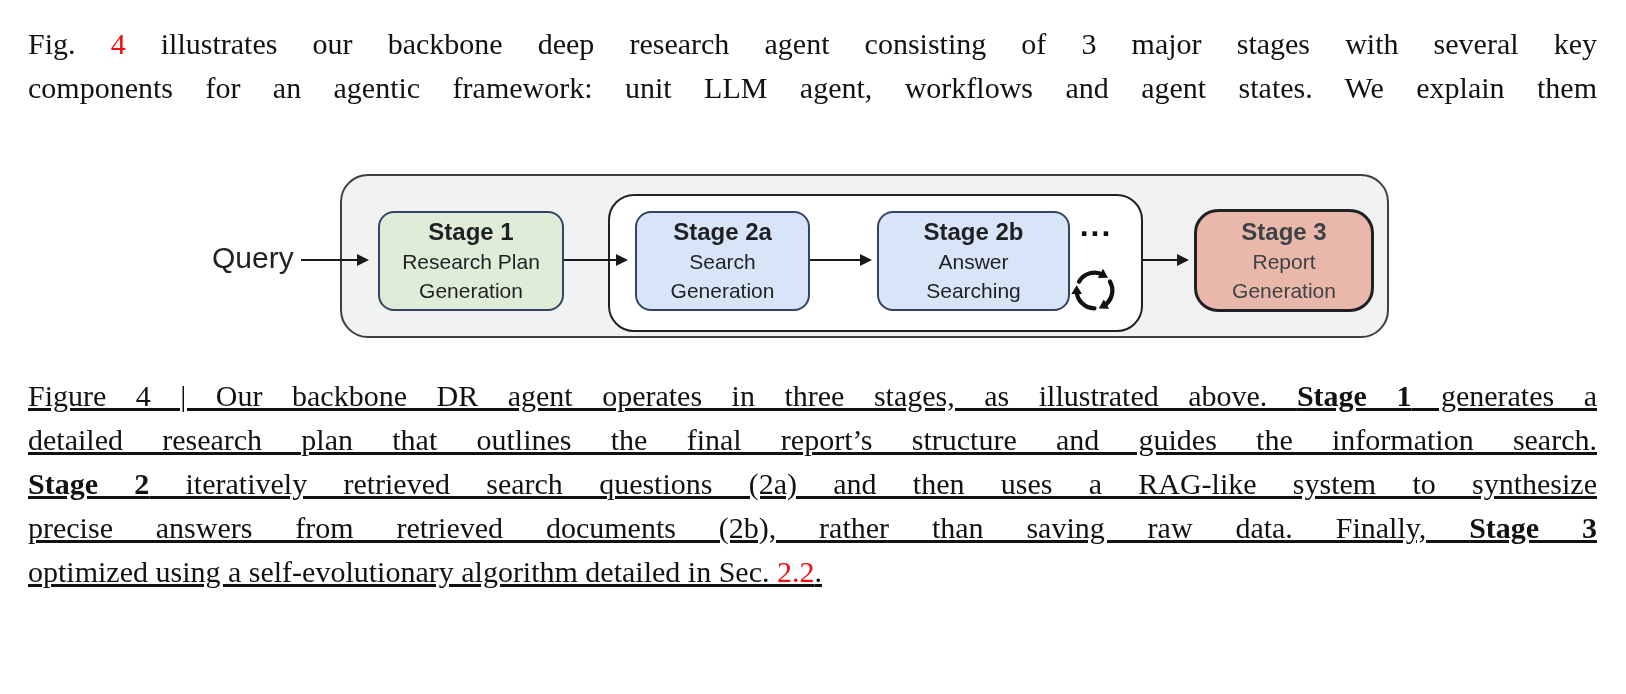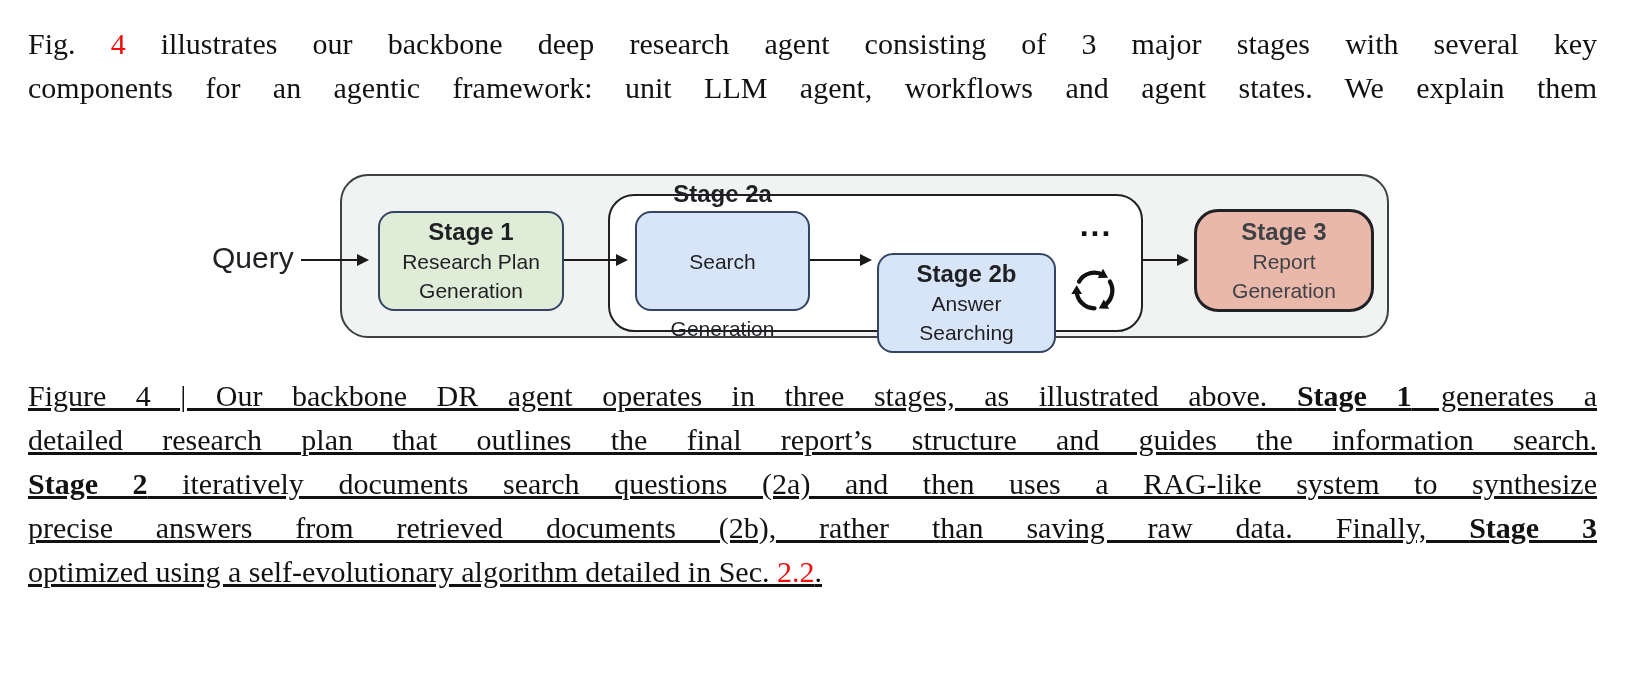--- a/index.html
+++ b/index.html
@@ -63,21 +63,21 @@
     background:#ffffff;border:2px solid #202124;border-radius:26px;
   }
   .stage-box{
     position:absolute;border:2px solid;border-radius:16px;
     display:flex;flex-direction:column;justify-content:center;align-items:center;
   }
   .stage-title{font-weight:700;font-size:24px;line-height:30px;}
   .stage-line{font-size:21px;line-height:29px;}
   .stage1 {left:378px;top:60px;width:186px;height:100px;}
   .stage2a{left:635px;top:60px;width:175px;height:100px;}
-  .stage2b{left:877px;top:60px;width:179px;height:100px;margin-top:42px;}
+  .stage2b{left:877px;top:60px;width:193px;height:100px;}
   .stage3 {left:1194px;top:58px;width:180px;height:103px;border-width:3px;border-radius:24px;}
   .ellipsis{
     position:absolute;left:1068px;top:56px;width:56px;
     text-align:center;font-size:32px;font-weight:800;letter-spacing:2px;
     line-height:36px;color:#111111;
   }
   .loop-icon{
     position:absolute;left:1066px;top:111px;width:57px;height:57px;
   }
   .loop-icon .arc{fill:none;stroke-width:3.6;stroke-linecap:round;}
@@ -107,21 +107,21 @@
     <div class="flow-arrow arrow-s1-s2a"></div>
     <div class="flow-arrow arrow-2a-2b"></div>
     <div class="flow-arrow arrow-inner-s3"></div>
 
     <div class="stage-box stage1" style="background-color: rgb(222, 236, 216); border-color: rgb(52, 69, 99); color: rgb(31, 32, 35);">
       <div class="stage-title">Stage 1</div>
       <div class="stage-line">Research Plan</div>
       <div class="stage-line">Generation</div>
     </div>
 
-    <div class="stage-box stage2a" style="background-color: rgb(216, 228, 247); border-color: rgb(52, 69, 99); color: rgb(31, 32, 35); gap: 38px;">
+    <div class="stage-box stage2a" style="background-color: rgb(216, 228, 247); border-color: rgb(52, 69, 99); color: rgb(31, 32, 35);">
       <div class="stage-title">Stage 2a</div>
       <div class="stage-line">Search</div>
       <div class="stage-line">Generation</div>
     </div>
 
     <div class="stage-box stage2b" style="background-color: rgb(216, 228, 247); border-color: rgb(52, 69, 99); color: rgb(31, 32, 35);">
       <div class="stage-title">Stage 2b</div>
       <div class="stage-line">Answer</div>
       <div class="stage-line">Searching</div>
     </div>
@@ -147,18 +147,18 @@
       <div class="stage-title">Stage 3</div>
       <div class="stage-line">Report</div>
       <div class="stage-line">Generation</div>
     </div>
 
   </figure>
 
   <div class="text-block caption-block">
       <div class="text-line"><span class="seg-normal">Figure 4 | Our backbone DR agent operates in three stages, as illustrated above. </span><span class="seg-bold">Stage 1</span><span class="seg-normal"> generates a</span></div>
       <div class="text-line"><span class="seg-normal">detailed research plan that outlines the final report’s structure and guides the information search.</span></div>
-      <div class="text-line"><span class="seg-bold">Stage 2</span><span class="seg-normal"> iteratively documents search questions (2a) and then uses a RAG-like system to synthesize</span></div>
+      <div class="text-line"><span class="seg-bold">Stage 2</span><span class="seg-normal"> iteratively retrieved search questions (2a) and then uses a RAG-like system to synthesize</span></div>
       <div class="text-line"><span class="seg-normal">precise answers from retrieved documents (2b), rather than saving raw data. Finally, </span><span class="seg-bold">Stage 3</span></div>
       <div class="text-line text-line-last"><span class="seg-normal">optimized using a self-evolutionary algorithm detailed in Sec. </span><span class="seg-ref">2.2</span><span class="seg-normal">.</span></div>
     </div>
 
 </main>
 
 </body></html>

